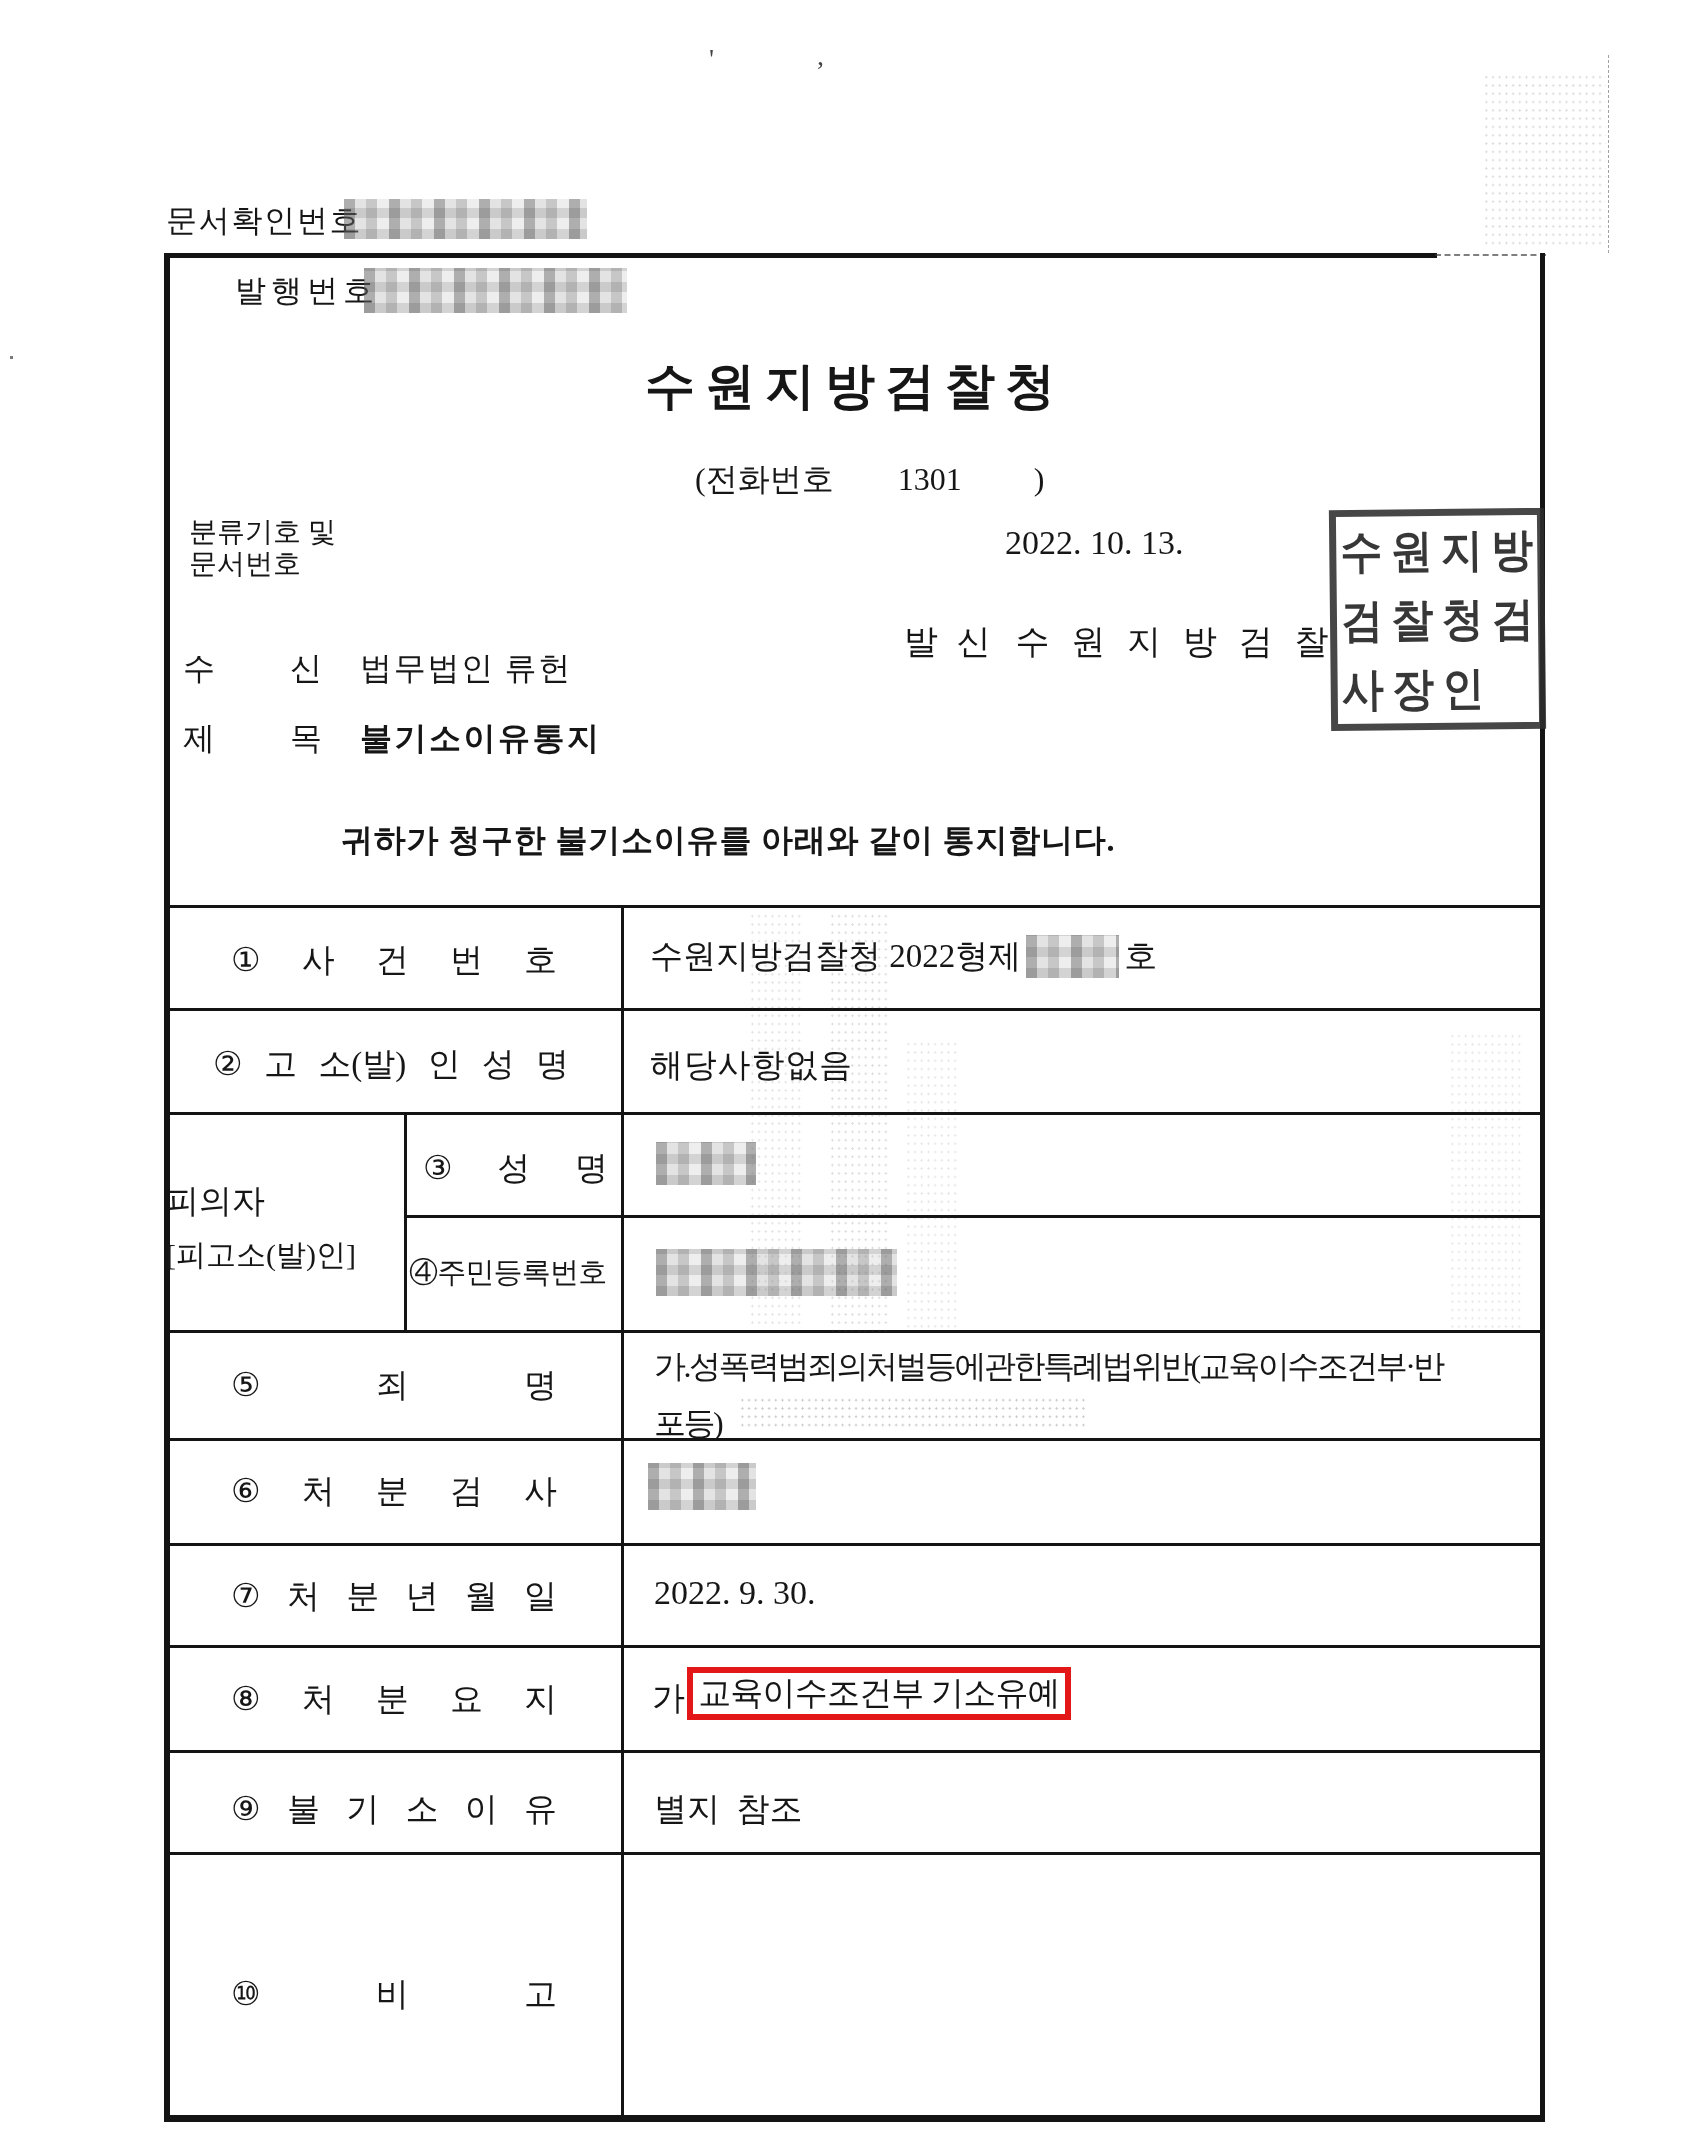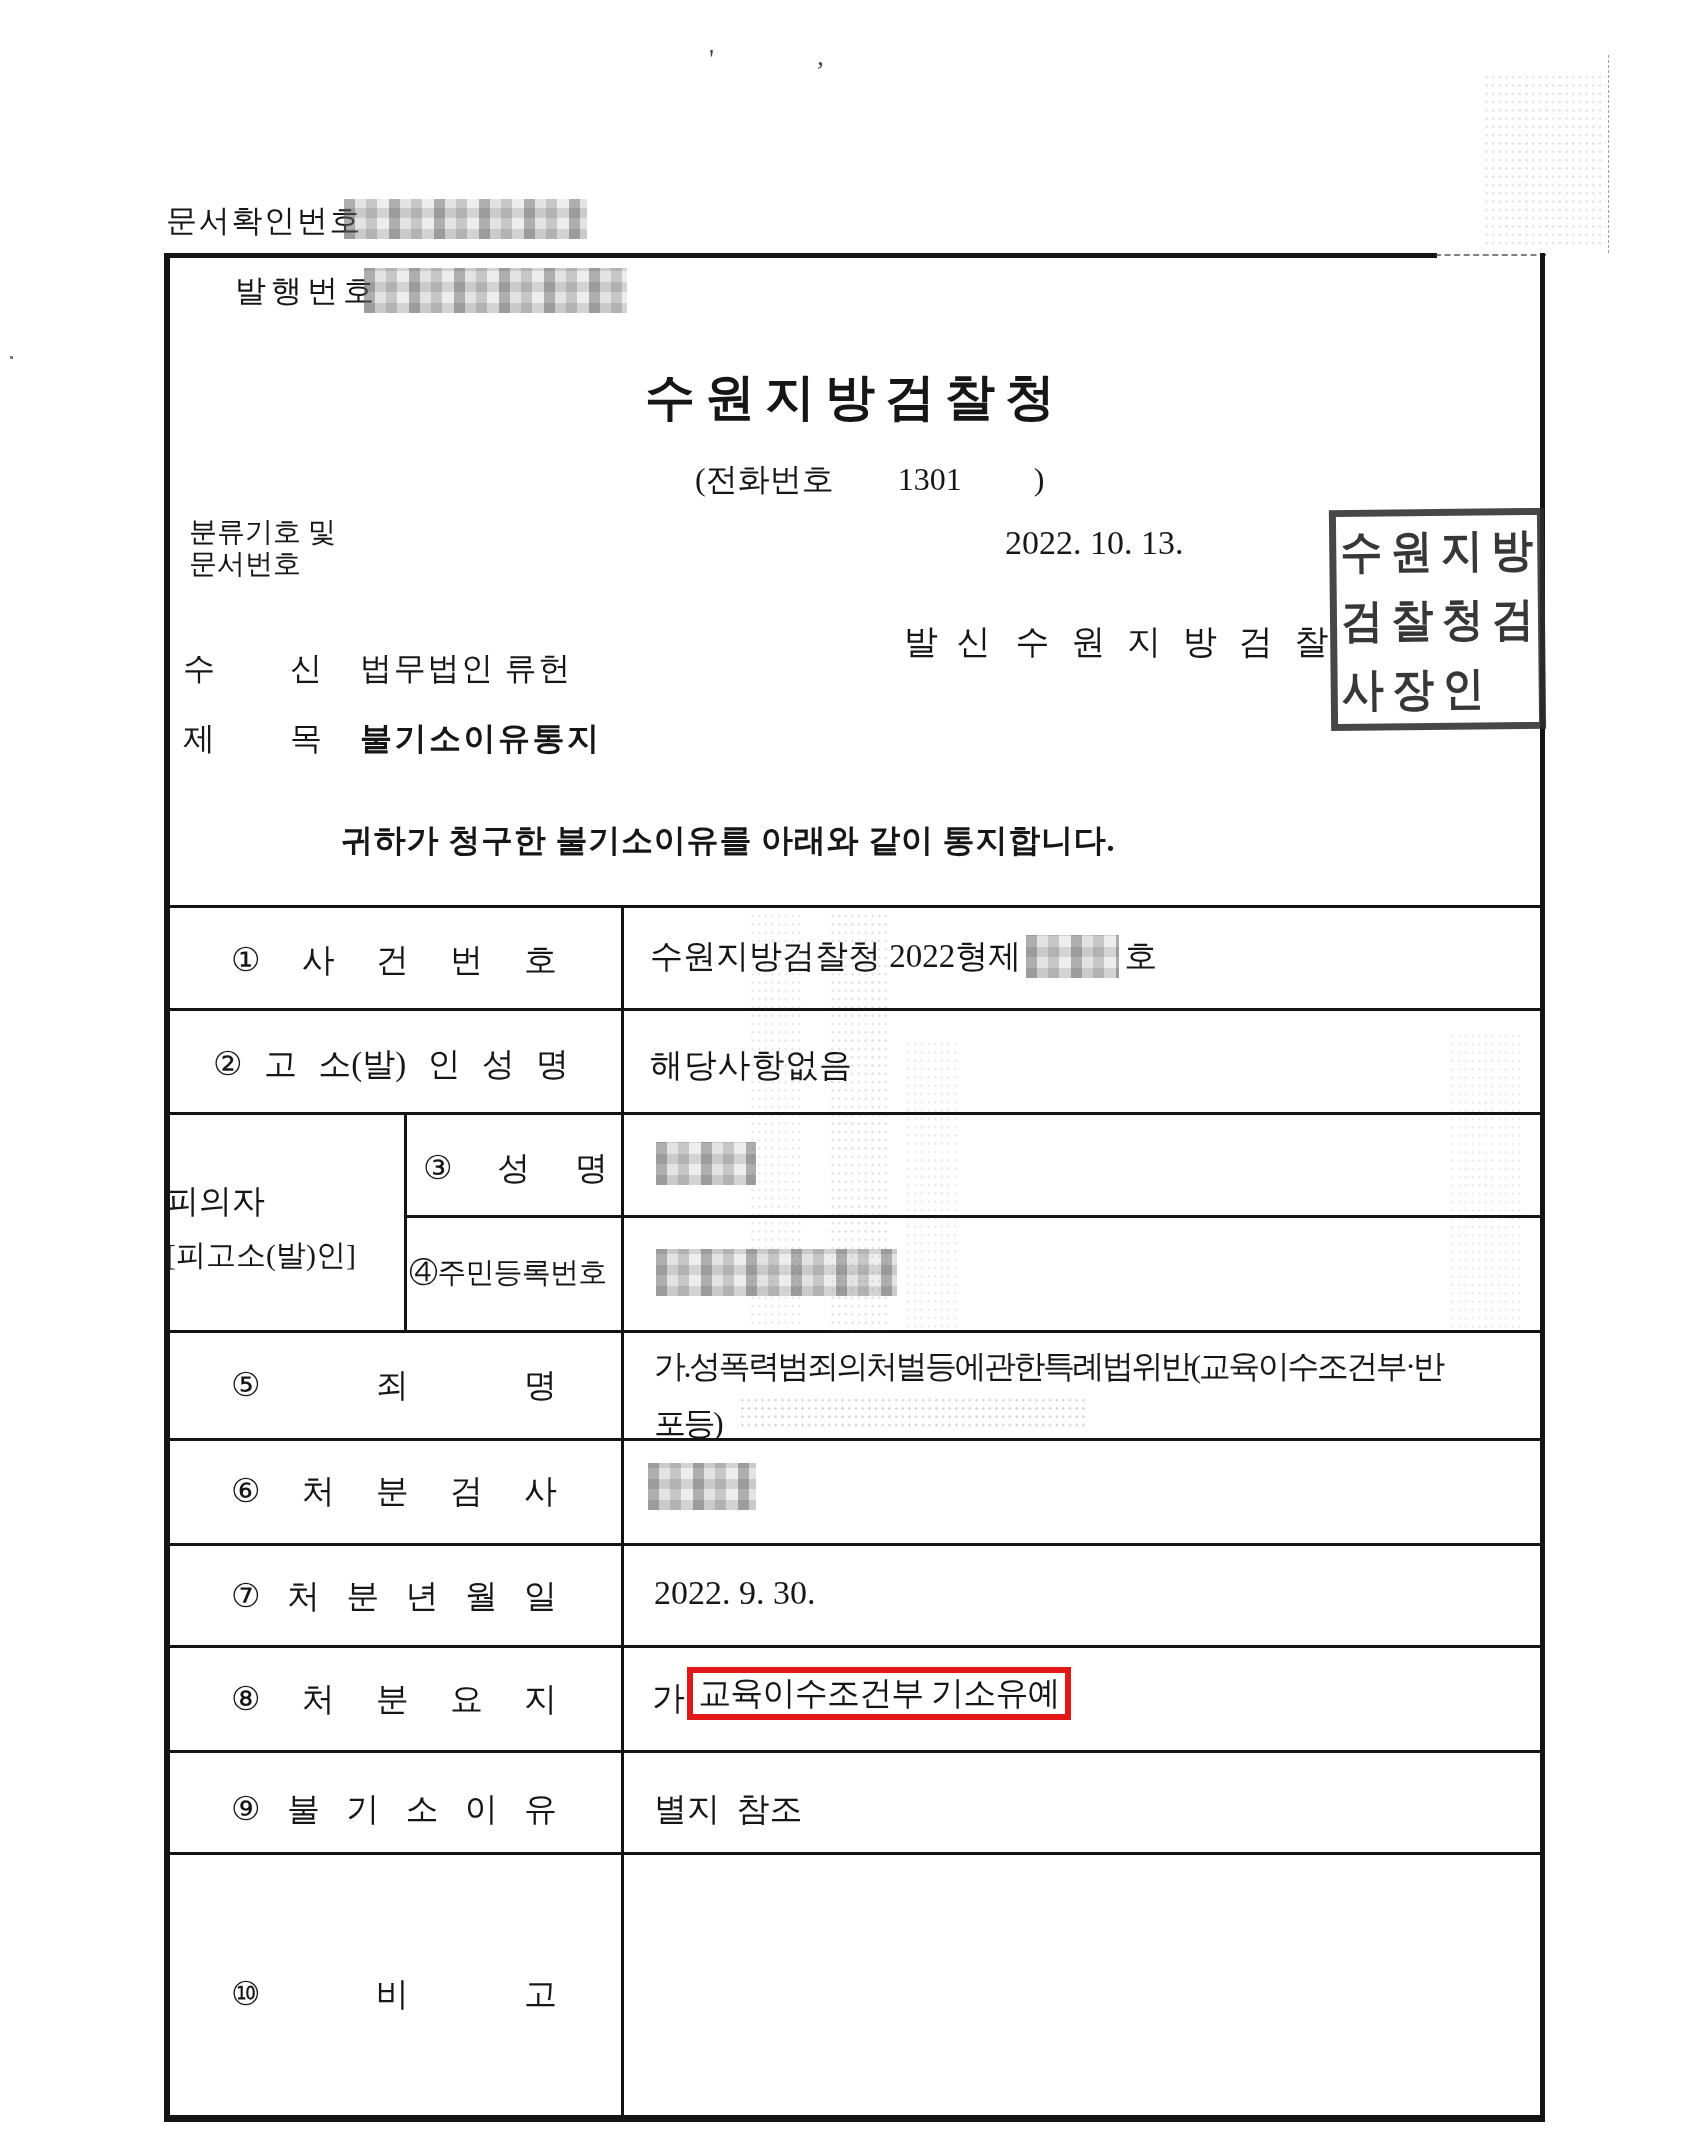--- a/index.html
+++ b/index.html
@@ -64,21 +64,21 @@
   <div class="dashline" style="left:1435px;top:254px;width:111px;height:0;"></div>
   <div class="vline" style="left:1540px;top:253px;width:5px;height:1869px;"></div>
 
   <div class="noise" style="left:1483px;top:73px;width:123px;height:176px;opacity:.20;"></div>
   <div class="dashvline" style="left:1608px;top:55px;height:198px;"></div>
   <div class="speck" style="left:10px;top:356px;width:3.3px;height:3.3px;"></div>
 
   <div class="txt" style="left:191px;top:270px;font-size:31px;letter-spacing:5px;margin-left:44px;">발행번호</div>
   <div class="blur" style="left:364px;top:268px;width:263px;height:45px;"></div>
 
-  <div class="txt" style="left:166px;top:353px;width:1378px;text-align:center;font-size:50px;font-weight:bold;letter-spacing:10px;margin-top:11px;">수원지방검찰청</div>
+  <div class="txt" style="left:166px;top:353px;width:1378px;text-align:center;font-size:50px;font-weight:bold;letter-spacing:10px;">수원지방검찰청</div>
 
   <div class="txt" style="left:695px;top:458px;font-size:32px;">(전화번호        1301         )</div>
 
   <div class="abs" style="left:189px;top:516px;font-size:28px;line-height:32px;">
     <div>분류기호 및</div>
     <div>문서번호</div>
   </div>
 
   <div class="txt" style="left:1005px;top:524px;font-size:34px;">2022. 10. 13.</div>
 

